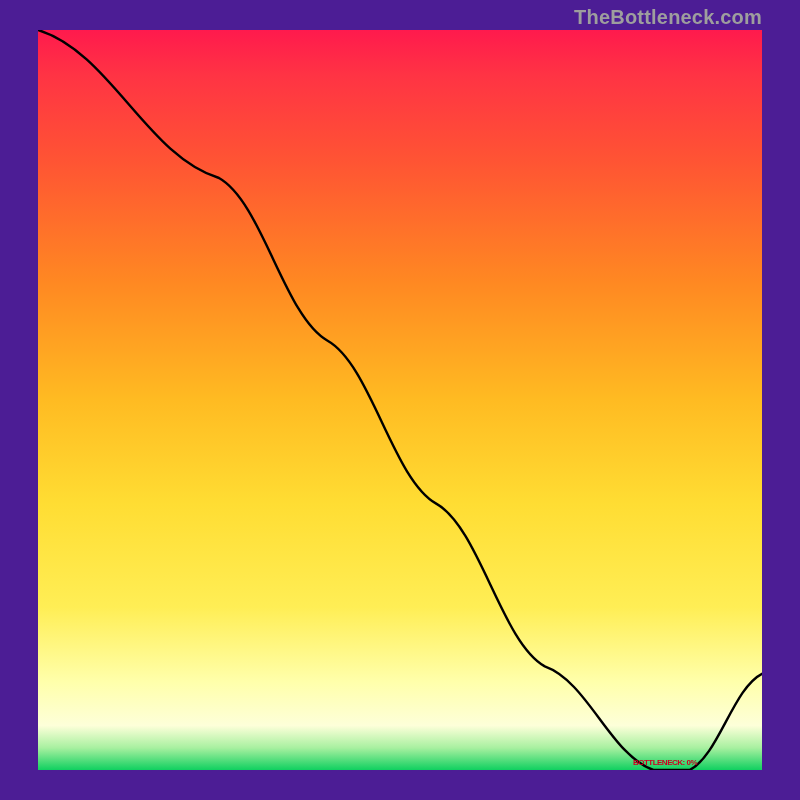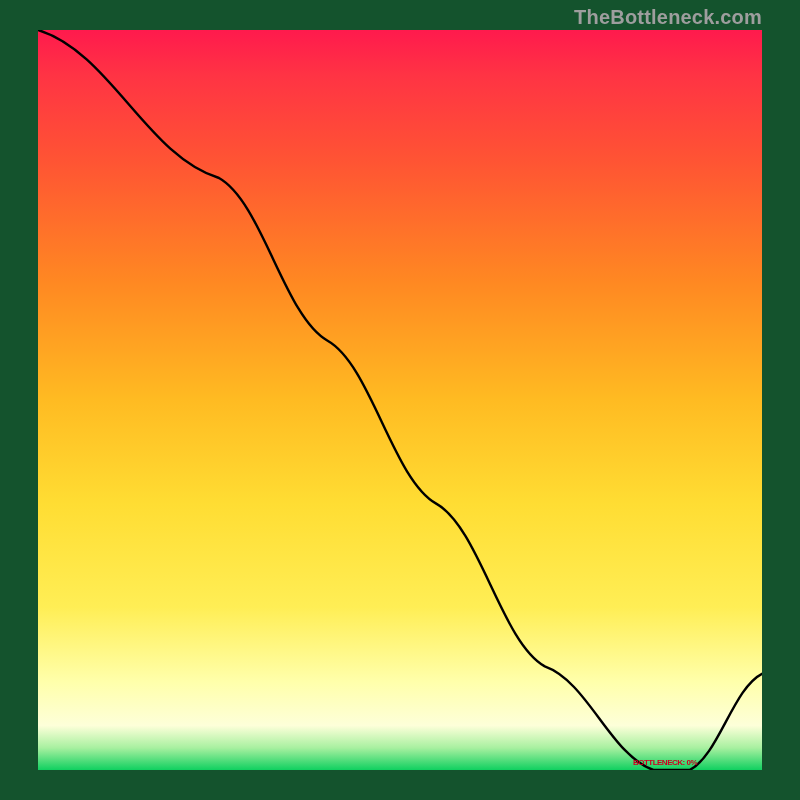--- a/index.html
+++ b/index.html
@@ -8,21 +8,21 @@
     width: 800px;
     height: 800px;
     background: #000000;
     overflow: hidden;
     font-family: Arial, Helvetica, sans-serif;
   }
   .frame {
     position: relative;
     width: 800px;
     height: 800px;
-    background: #14532d;
+    background: #4c1d95;
   }
   .plot-area {
     position: absolute;
     left: 38px;
     top: 30px;
     width: 724px;
     height: 740px;
     background: linear-gradient(
       to bottom,
       #ff1a4d 0%,

